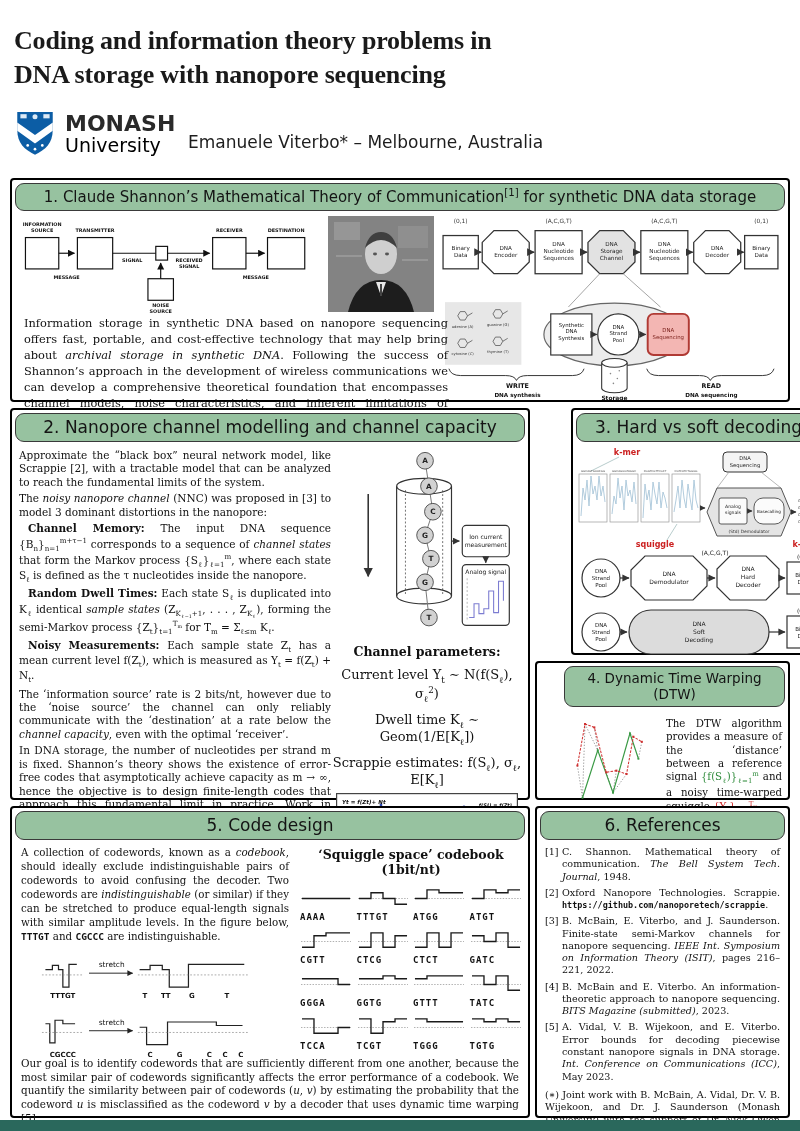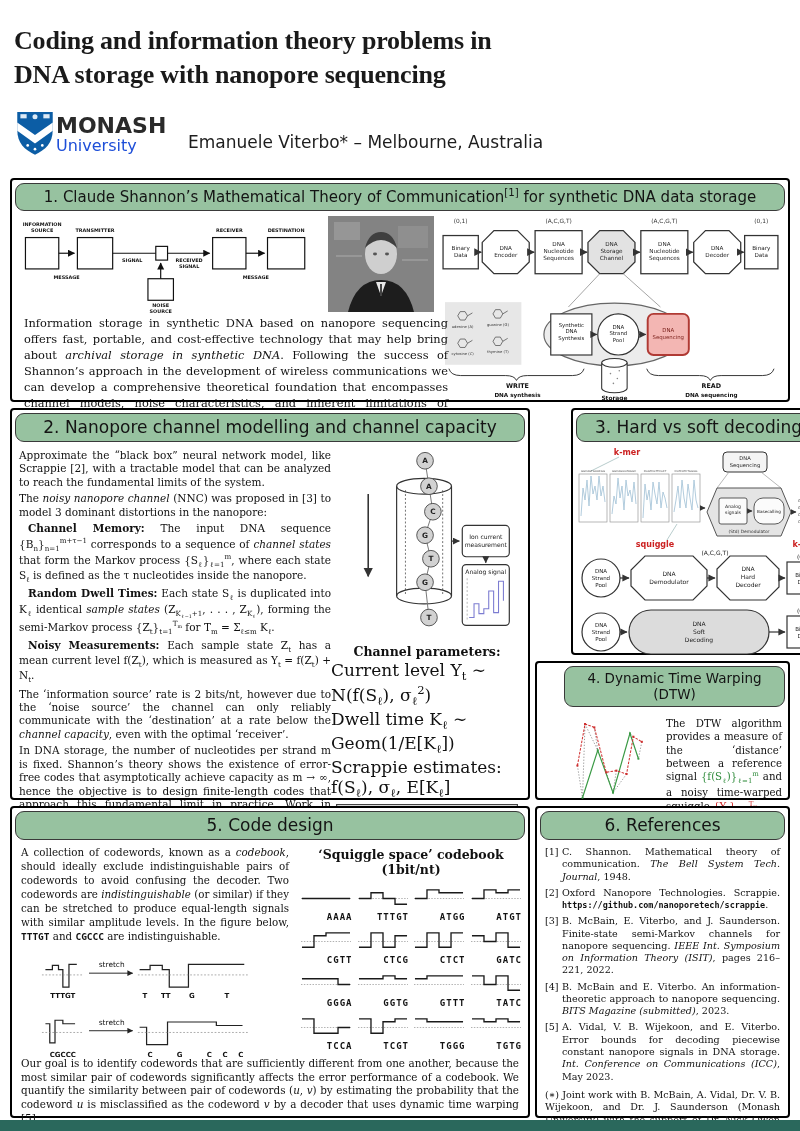--- a/index.html
+++ b/index.html
@@ -3,24 +3,24 @@
 <meta charset="utf-8">
 <style>
   html,body{margin:0;padding:0;background:#fff;}
   .poster{position:relative;width:800px;height:1131px;background:#fff;overflow:hidden;
           font-family:"DejaVu Serif",serif;color:#111;}
   sup{font-size:68%;} sub{font-size:68%;}
   code.tt{font-family:"DejaVu Sans Mono",monospace;font-size:92%;font-weight:bold;}
 
   .title{position:absolute;left:14px;top:24px;font-family:Liberation Serif, serif;
          font-weight:bold;font-size:26px;line-height:1.32;color:#1a1a1a;letter-spacing:-0.2px;}
-  .logo{position:absolute;left:14px;top:110px;display:flex;align-items:center;}
+  .logo{position:absolute;left:14px;top:110px;display:flex;gap:9px;align-items:center;}
   .logo-text{line-height:1;}
   .logo-monash{font-family:"DejaVu Sans",sans-serif;font-weight:bold;font-size:22px;color:#2a2a2a;}
-  .logo-uni{font-family:"DejaVu Sans",sans-serif;font-size:16px;color:#1d4ed8;margin-top:1px;}
+  .logo-uni{font-family:"DejaVu Sans",sans-serif;font-size:19px;color:#000000;margin-top:1px;}
   .author{position:absolute;left:188px;top:132px;font-family:"DejaVu Sans",sans-serif;
           font-size:17px;color:#1d1d1d;}
 
   .panel{position:absolute;border:2px solid #000;border-radius:4px;background:#fff;box-sizing:border-box;}
   .phead{margin:3px;background:#97c2a0;border:1px solid #3a3a3a;border-radius:9px;text-align:center;
          font-family:"DejaVu Sans",sans-serif;font-size:17px;padding:3px 0 4px 0;color:#141414;}
   #s1{left:10px;top:178px;width:780px;height:224px;}
   #s1 .phead{font-size:15px;}
   #s2{left:10px;top:408px;width:520px;height:392px;}
   #s3{left:535px;top:408px;width:255px;height:247px;margin-left:36px;}
@@ -38,21 +38,21 @@
           font-size:11.4px;line-height:1.4;text-align:justify;}
 
   
   .s2-body{display:flex;padding:4px 5px 0 7px;}
   .s2-left{width:312px;font-size:10.5px;line-height:1.28;text-align:justify;}
   .s2-left p{margin:0 0 3px 0;}
   .s2-left p.item{text-indent:9px;}
   .s2-right{flex:1;display:flex;flex-direction:column;align-items:center;}
   .pore-svg{width:176px;height:194px;}
   .params-title{font-weight:bold;font-size:12.5px;margin-top:1px;}
-  .param{font-size:17px;margin-top:1px;}
+  .param{font-size:13px;margin-top:8px;text-align:center;}
   .stepfig-svg{width:188px;height:102px;margin-top:3px;}
 
   
   .s3-body{padding:1px 3px;}
   .s3-fig{width:249px;height:104px;display:block;}
   .s3-flows{width:249px;height:107px;display:block;}
 
   
   .s4-body{display:flex;padding:3px 6px 0 4px;gap:5px;}
   .dtw-svg{width:96px;height:100px;flex:none;}
@@ -61,21 +61,21 @@
   .math-red{color:#cc2222;}
 
   
   .s5-body{position:relative;height:276px;}
   .s5-left{position:absolute;left:9px;top:2px;width:268px;}
   .s5-text1{font-size:10.3px;line-height:1.36;text-align:justify;margin:0;}
   .stretch-svg{width:266px;height:116px;margin-top:3px;}
   .s5-right{position:absolute;left:288px;top:4px;width:222px;}
   .cb-title{font-weight:bold;font-size:12.5px;text-align:center;}
   .cb-grid{display:grid;grid-template-columns:repeat(4,1fr);column-gap:4px;row-gap:7px;margin-top:9px;}
-  .cb-cell{text-align:right;}
+  .cb-cell{text-align:left;}
   .cb-cell svg{width:52px;height:25px;display:block;margin:0 auto;}
   .cb-label{font-family:"DejaVu Sans Mono",monospace;font-weight:bold;font-size:9px;letter-spacing:1px;margin-top:1px;}
   .s5-text2{position:absolute;left:9px;top:214px;width:498px;font-size:10.4px;line-height:1.32;text-align:justify;margin:0;}
 
   
   .refs{padding:3px 8px 0 8px;}
   .ref{display:flex;margin-bottom:4px;font-size:9.6px;line-height:1.28;text-align:justify;}
   .ref-num{width:17px;flex:none;}
   .ref-text{flex:1;}
   .ref-text code.tt{font-size:88%;}

